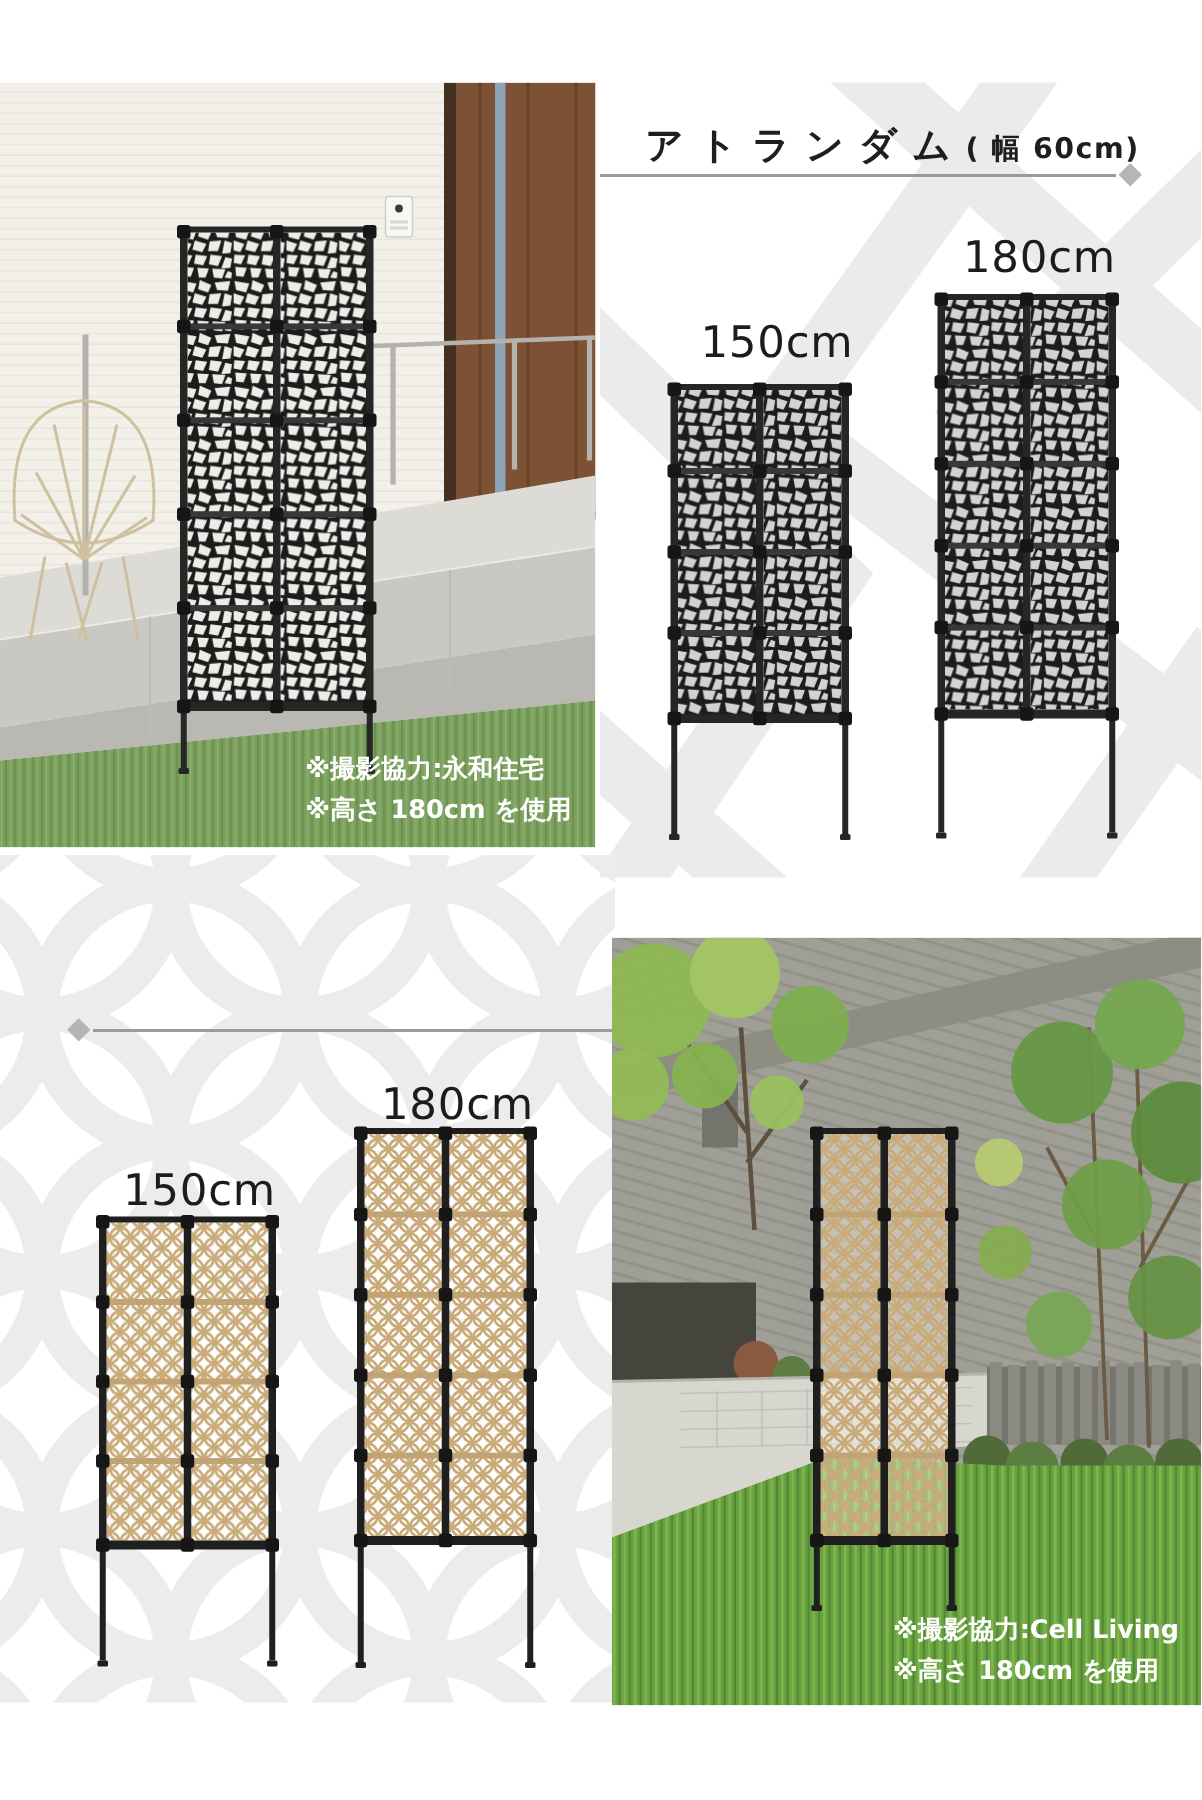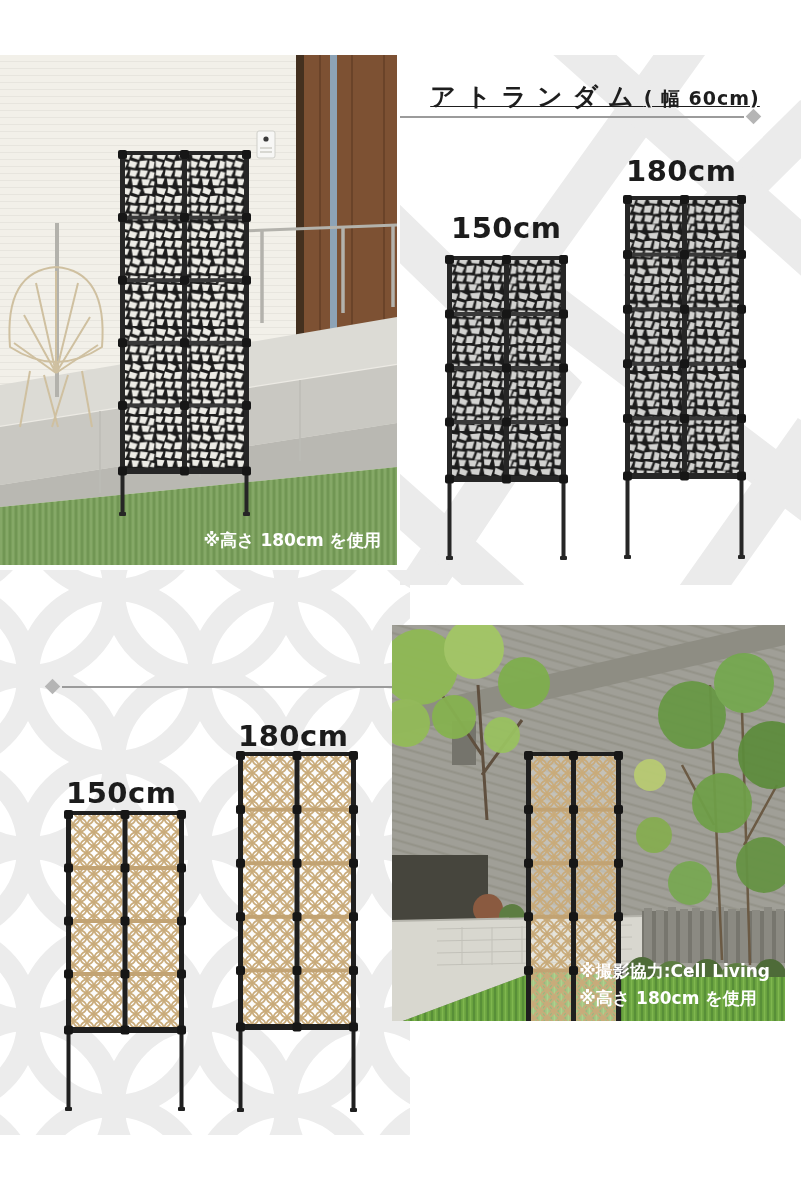--- a/index.html
+++ b/index.html
@@ -10,21 +10,21 @@
   
   .sec-header{position:absolute;text-align:center;white-space:nowrap;color:#1e1e1e;}
   .sec-header .jp{font-size:25px;font-weight:700;letter-spacing:10px;}
   .sec-header .note{font-size:19px;font-weight:700;letter-spacing:1px;}
   .rule{position:absolute;height:2px;background:#9b9b9b;}
   .diamond{position:absolute;width:11px;height:11px;background:#b5b5b5;transform:rotate(45deg);top:-5px;}
   .diamond.right{right:-15px;}
   .diamond.left{left:-15px;}
 
   
-  .size-label{position:absolute;font-size:29px;font-weight:700;color:#1c1c1c;text-align:left;letter-spacing:0.5px;}
+  .size-label{position:absolute;font-size:29px;font-weight:400;color:#1c1c1c;text-align:right;letter-spacing:0.5px;}
 
   
   .photo{position:absolute;overflow:hidden;}
   .caption{position:absolute;color:#ffffff;font-weight:600;font-size:17px;line-height:1.62;
            text-align:left;white-space:nowrap;}
 
   .screen{position:absolute;overflow:visible;}
   .wm{position:absolute;pointer-events:none;}
 </style>
 </head>
@@ -51,21 +51,21 @@
             <circle cx="172" cy="0" r="86"></circle>
           <circle cx="0" cy="172" r="86"></circle>
             <circle cx="172" cy="172" r="86"></circle>
           <circle cx="86" cy="86" r="86"></circle>
         </g>
       </pattern>
     </defs>
     <rect x="0" y="0" width="410" height="565" fill="url(#wm-shippou)"></rect>
   </svg>
 
-  <div class="sec-header" style="left:400px;top:80px;width:390px;text-decoration:underline;">
+  <div class="sec-header" style="left:400px;top:80px;width:390px;">
     <span class="jp">アトランダム</span><span class="note">( 幅 60cm)</span>
   </div>
   <div class="rule" style="left:400px;top:116px;width:344px;">
     <i class="diamond right"></i>
   </div>
 
   <div class="photo" style="left:0;top:55px;width:397px;height:510px;">
     <svg width="397" height="510" viewBox="0 0 397 510">
       <defs>
         <pattern id="siding" patternUnits="userSpaceOnUse" width="8" height="7">
@@ -182,20 +182,21 @@
         <rect x="60" y="187.3" width="9" height="9" fill="#161616" rx="2"></rect>
         <rect x="122" y="187.3" width="9" height="9" fill="#161616" rx="2"></rect>
         <rect x="-2" y="249.9" width="9" height="9" fill="#161616" rx="2"></rect>
         <rect x="60" y="249.9" width="9" height="9" fill="#161616" rx="2"></rect>
         <rect x="122" y="249.9" width="9" height="9" fill="#161616" rx="2"></rect>
         <rect x="-2" y="315.5" width="9" height="9" fill="#161616" rx="2"></rect>
         <rect x="60" y="315.5" width="9" height="9" fill="#161616" rx="2"></rect>
         <rect x="122" y="315.5" width="9" height="9" fill="#161616" rx="2"></rect>
       </svg>
     <div class="caption" style="right:16px;bottom:10px;">
+      <div>※撮影協力:永和住宅</div>
       <div>※高さ 180cm を使用</div>
     </div>
   </div>
 
   <div class="size-label" style="left:451px;top:211px;width:118px;">150cm</div>
   <div class="size-label" style="left:626px;top:154px;width:118px;">180cm</div>
 
   <svg class="screen" style="left:447px;top:256px;width:119px;height:304px" viewBox="0 0 119 304">
       <defs>
         <pattern id="pat2" patternUnits="userSpaceOnUse" width="64" height="64" patternTransform="scale(0.55)">
@@ -434,21 +435,21 @@
       <rect x="54.5" y="160.3" width="9" height="9" fill="#161616" rx="2"></rect>
       <rect x="111" y="160.3" width="9" height="9" fill="#161616" rx="2"></rect>
       <rect x="-2" y="213.9" width="9" height="9" fill="#161616" rx="2"></rect>
       <rect x="54.5" y="213.9" width="9" height="9" fill="#161616" rx="2"></rect>
       <rect x="111" y="213.9" width="9" height="9" fill="#161616" rx="2"></rect>
       <rect x="-2" y="270.5" width="9" height="9" fill="#161616" rx="2"></rect>
       <rect x="54.5" y="270.5" width="9" height="9" fill="#161616" rx="2"></rect>
       <rect x="111" y="270.5" width="9" height="9" fill="#161616" rx="2"></rect>
     </svg>
 
-  <div class="photo" style="left:392px;top:625px;width:393px;height:396px;">
+  <div class="photo" style="left:408px;top:625px;width:393px;height:512px;">
     <svg width="393" height="512" viewBox="0 0 393 512">
       <defs>
         <pattern id="brick" patternUnits="userSpaceOnUse" width="10" height="9" patternTransform="rotate(16)">
           <rect width="10" height="9" fill="#a09f97"></rect>
           <line x1="0" y1="7.5" x2="10" y2="7.5" stroke="#939287" stroke-width="2"></line>
         </pattern>
         <pattern id="grass2" patternUnits="userSpaceOnUse" width="7" height="14">
           <rect width="7" height="14" fill="#69a23f"></rect>
           <line x1="1.5" y1="0" x2="1.5" y2="14" stroke="#7fb74e" stroke-width="1.6"></line>
           <line x1="5" y1="0" x2="5" y2="14" stroke="#518734" stroke-width="1.4"></line>

